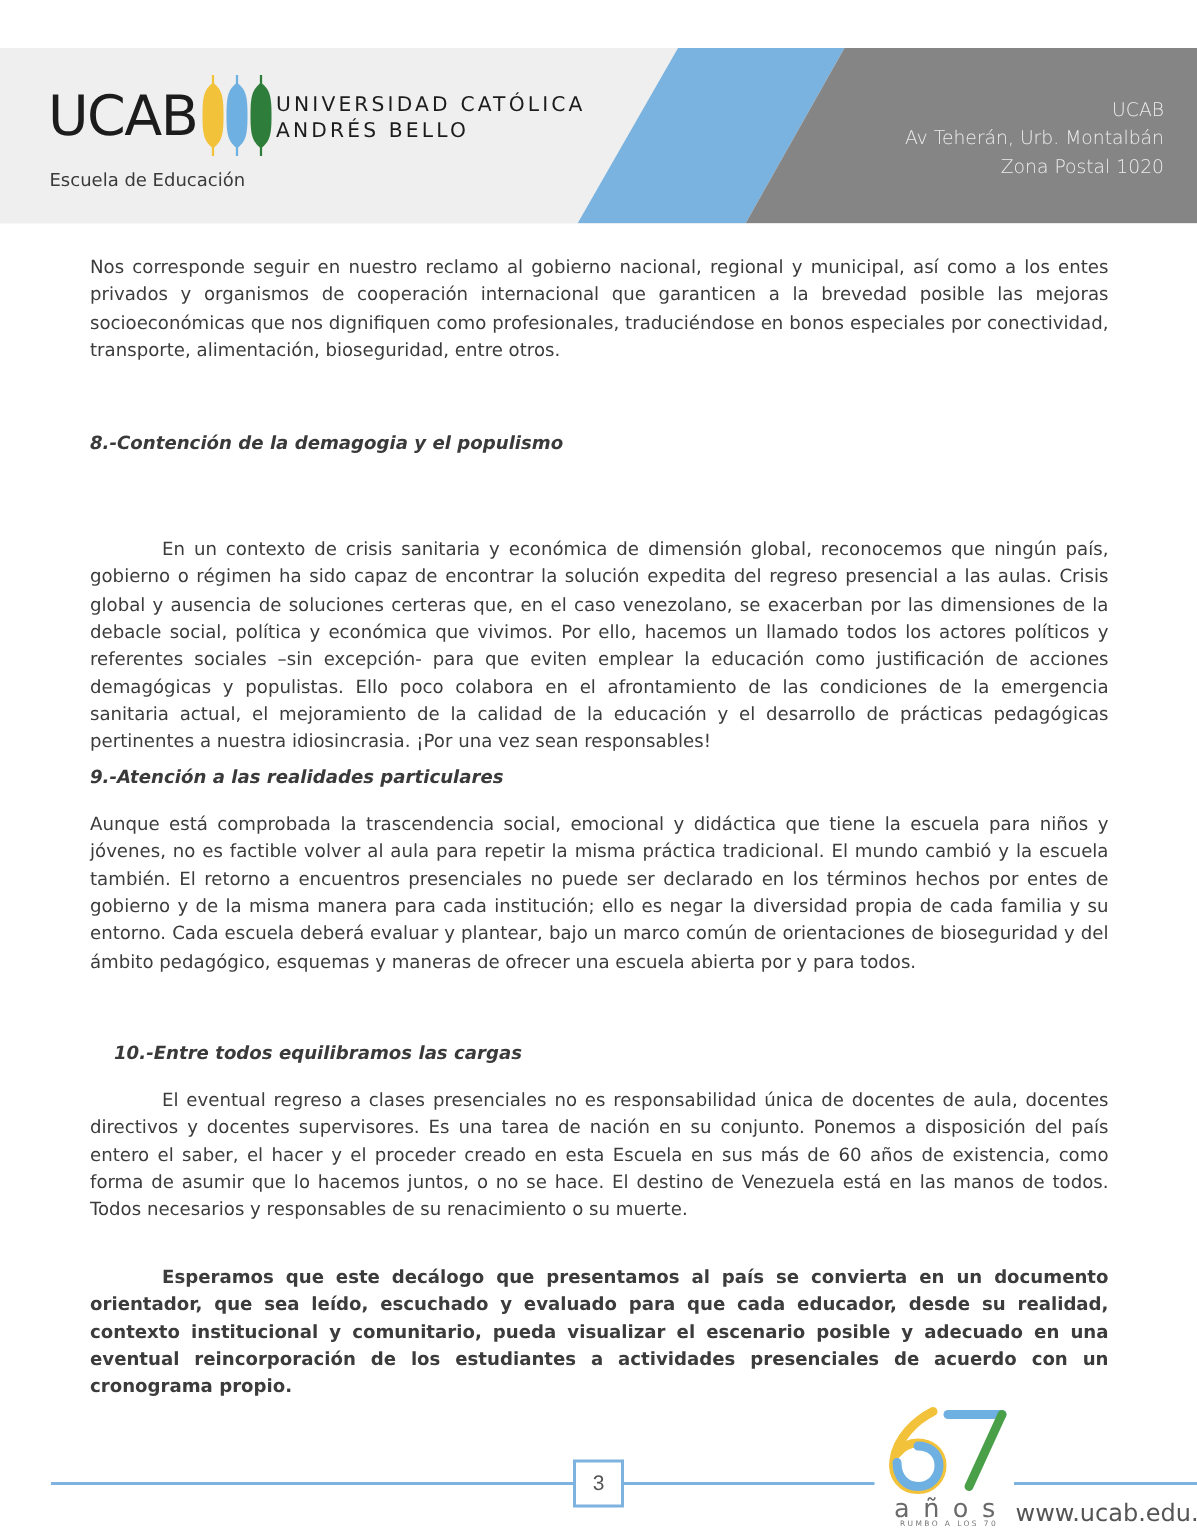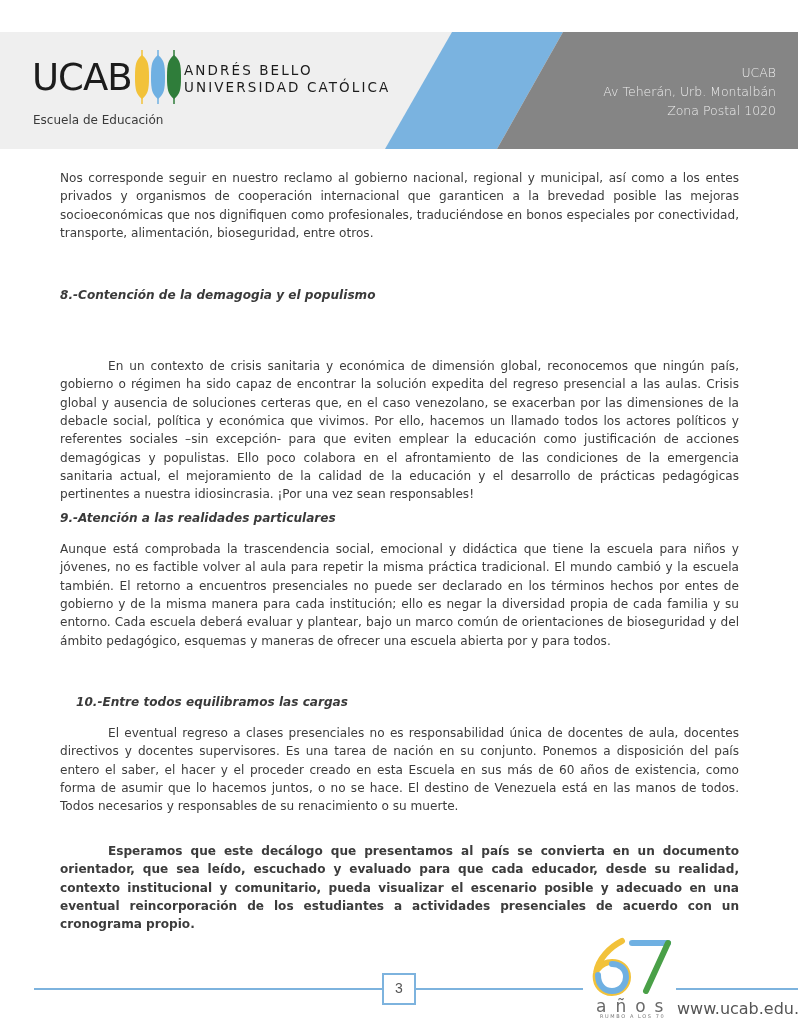--- a/index.html
+++ b/index.html
@@ -61,22 +61,22 @@
       <line x1="24" y1="0" x2="24" y2="54" stroke="#6fb0e2" stroke-width="1.5"></line>
       <path d="M24 5 C 30 10, 31 14, 31 27 C 31 40, 30 44, 24 49 C 18 44, 17 40, 17 27 C 17 14, 18 10, 24 5 Z" fill="#6fb0e2"></path>
     </g>
     <g>
       <line x1="40" y1="0" x2="40" y2="54" stroke="#2f7d3a" stroke-width="1.5"></line>
       <path d="M40 5 C 46 10, 47 14, 47 27 C 47 40, 46 44, 40 49 C 34 44, 33 40, 33 27 C 33 14, 34 10, 40 5 Z" fill="#2f7d3a"></path>
     </g>
   </svg>
 
   <div class="uni-name">
+    <div>UNIVERSIDAD CATÓLICA</div>
     <div>ANDRÉS BELLO</div>
-    <div>UNIVERSIDAD CATÓLICA</div>
   </div>
 
   <div class="school">Escuela de Educación</div>
 
   <div class="address">
     <div>UCAB</div>
     <div>Av Teherán, Urb. Montalbán</div>
     <div>Zona Postal 1020</div>
   </div>
 </div>

